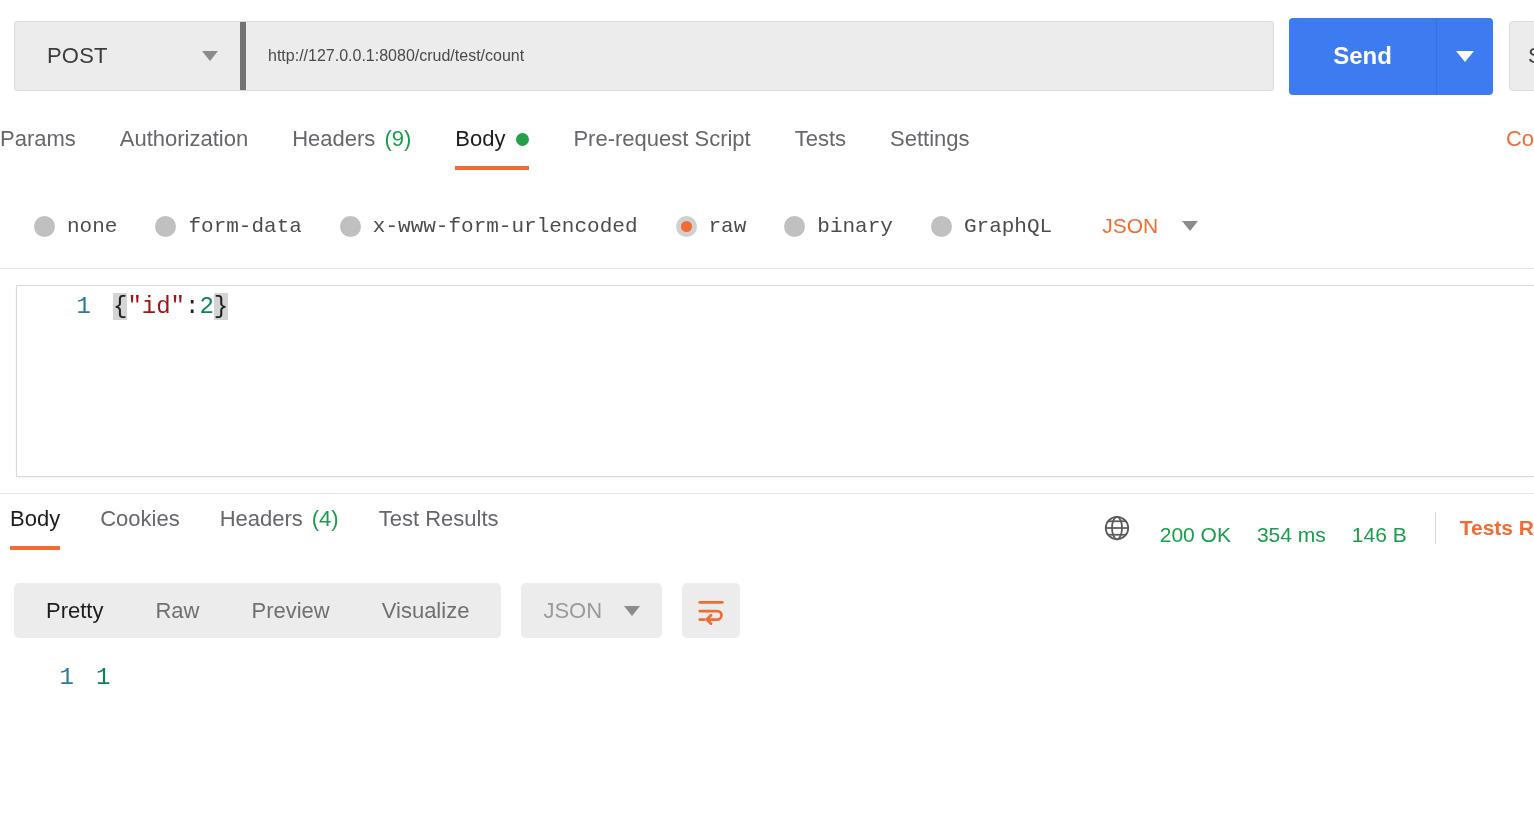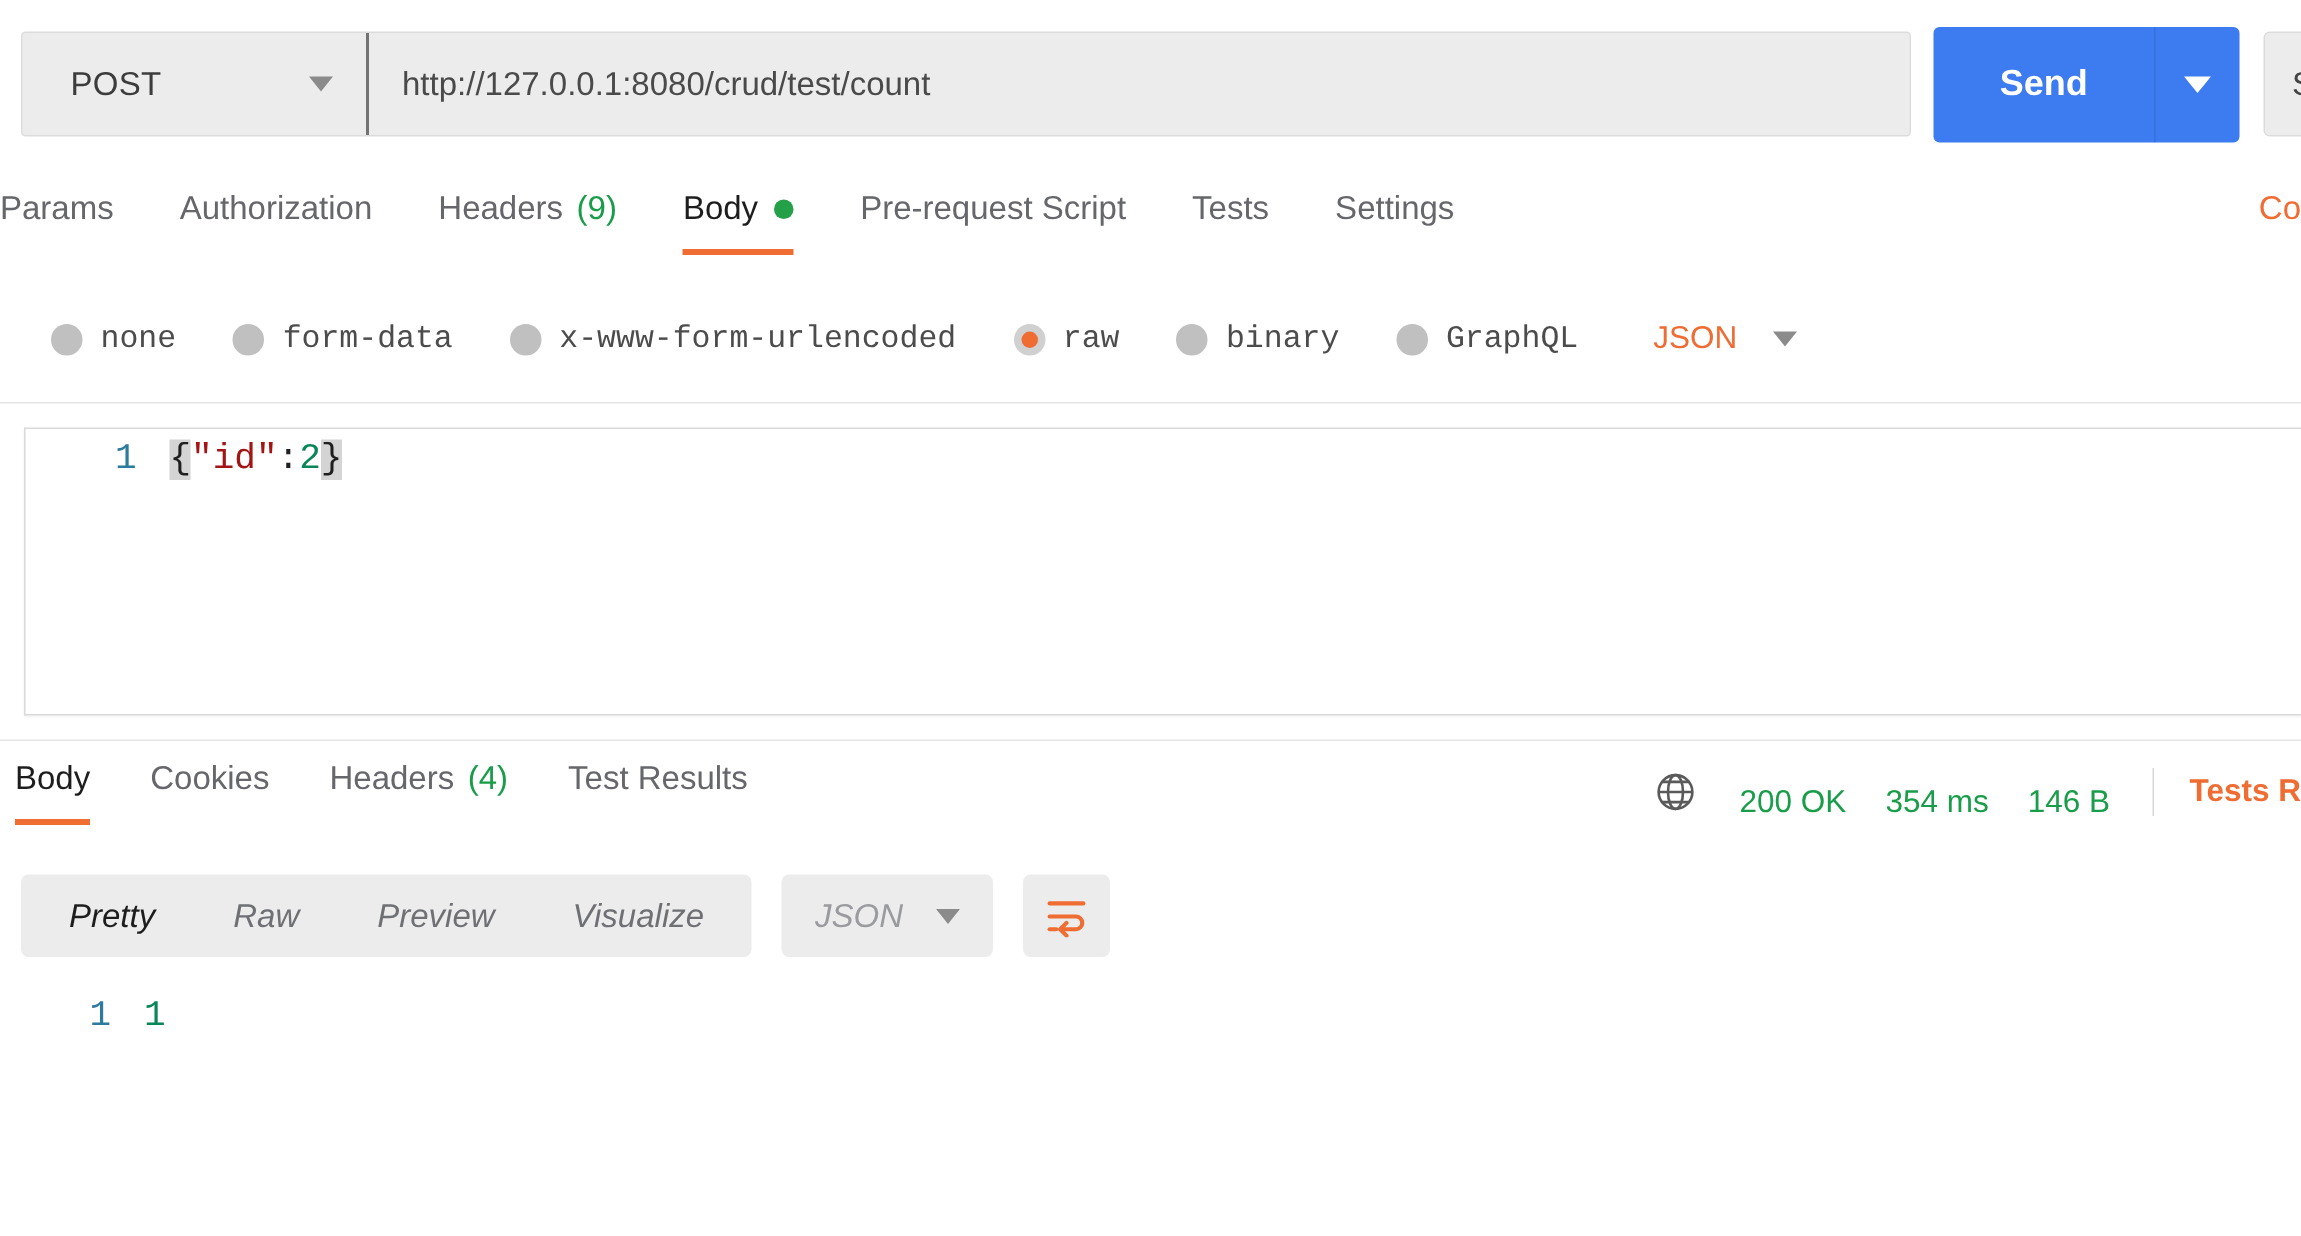--- a/index.html
+++ b/index.html
@@ -29,37 +29,37 @@
     flex: 0 0 1260px;
     background: #ececec;
     border: 1px solid #dcdcdc;
     border-radius: 3px;
     overflow: hidden;
   }
   .method-box {
     width: 231px;
     display: flex; align-items: center; justify-content: space-between;
     padding: 0 22px 0 32px;
-    border-right: 2px solid #737373;
+    border-right: 6px solid #737373;
     cursor: pointer;
   }
   .method-label {
     font-size: 22px; color: #3c3c3c; letter-spacing: 0.2px;
   }
   .caret-dn {
     width: 0; height: 0;
     border-left: 8px solid transparent;
     border-right: 8px solid transparent;
     border-top: 10px solid #8b8b8b;
   }
   .url-input {
     flex: 1;
     display: flex; align-items: center;
     padding-left: 22px;
-    font-size: 22px; color: #4a4a4a;
+    font-size: 16px; color: #4a4a4a;
     background: #ececec;
     cursor: text;
     overflow: hidden; white-space: nowrap;
   }
   .send-group {
     margin-left: 15px;
     display: flex; align-items: stretch;
     height: 77px;
     flex: 0 0 204px;
     background: #3d7bf0;
@@ -235,21 +235,21 @@
     margin: 0 24px 0 2px;
   }
   .save-res {
     font-size: 21px; color: #ef6c33; font-weight: bold;
     cursor: pointer; white-space: nowrap;
   }
 
   
   .res-toolbar {
     position: absolute; left: 14px; top: 583px;
-    display: flex; align-items: center; font-style: italic;
+    display: flex; align-items: center;
   }
   .pill-group {
     background: #ececec; border-radius: 5px;
     height: 55px; display: flex; align-items: center;
     padding: 0 6px;
   }
   .vbtn {
     padding: 0 26px; font-size: 22px; color: #6f7074;
     cursor: pointer; white-space: nowrap;
     line-height: 55px;

